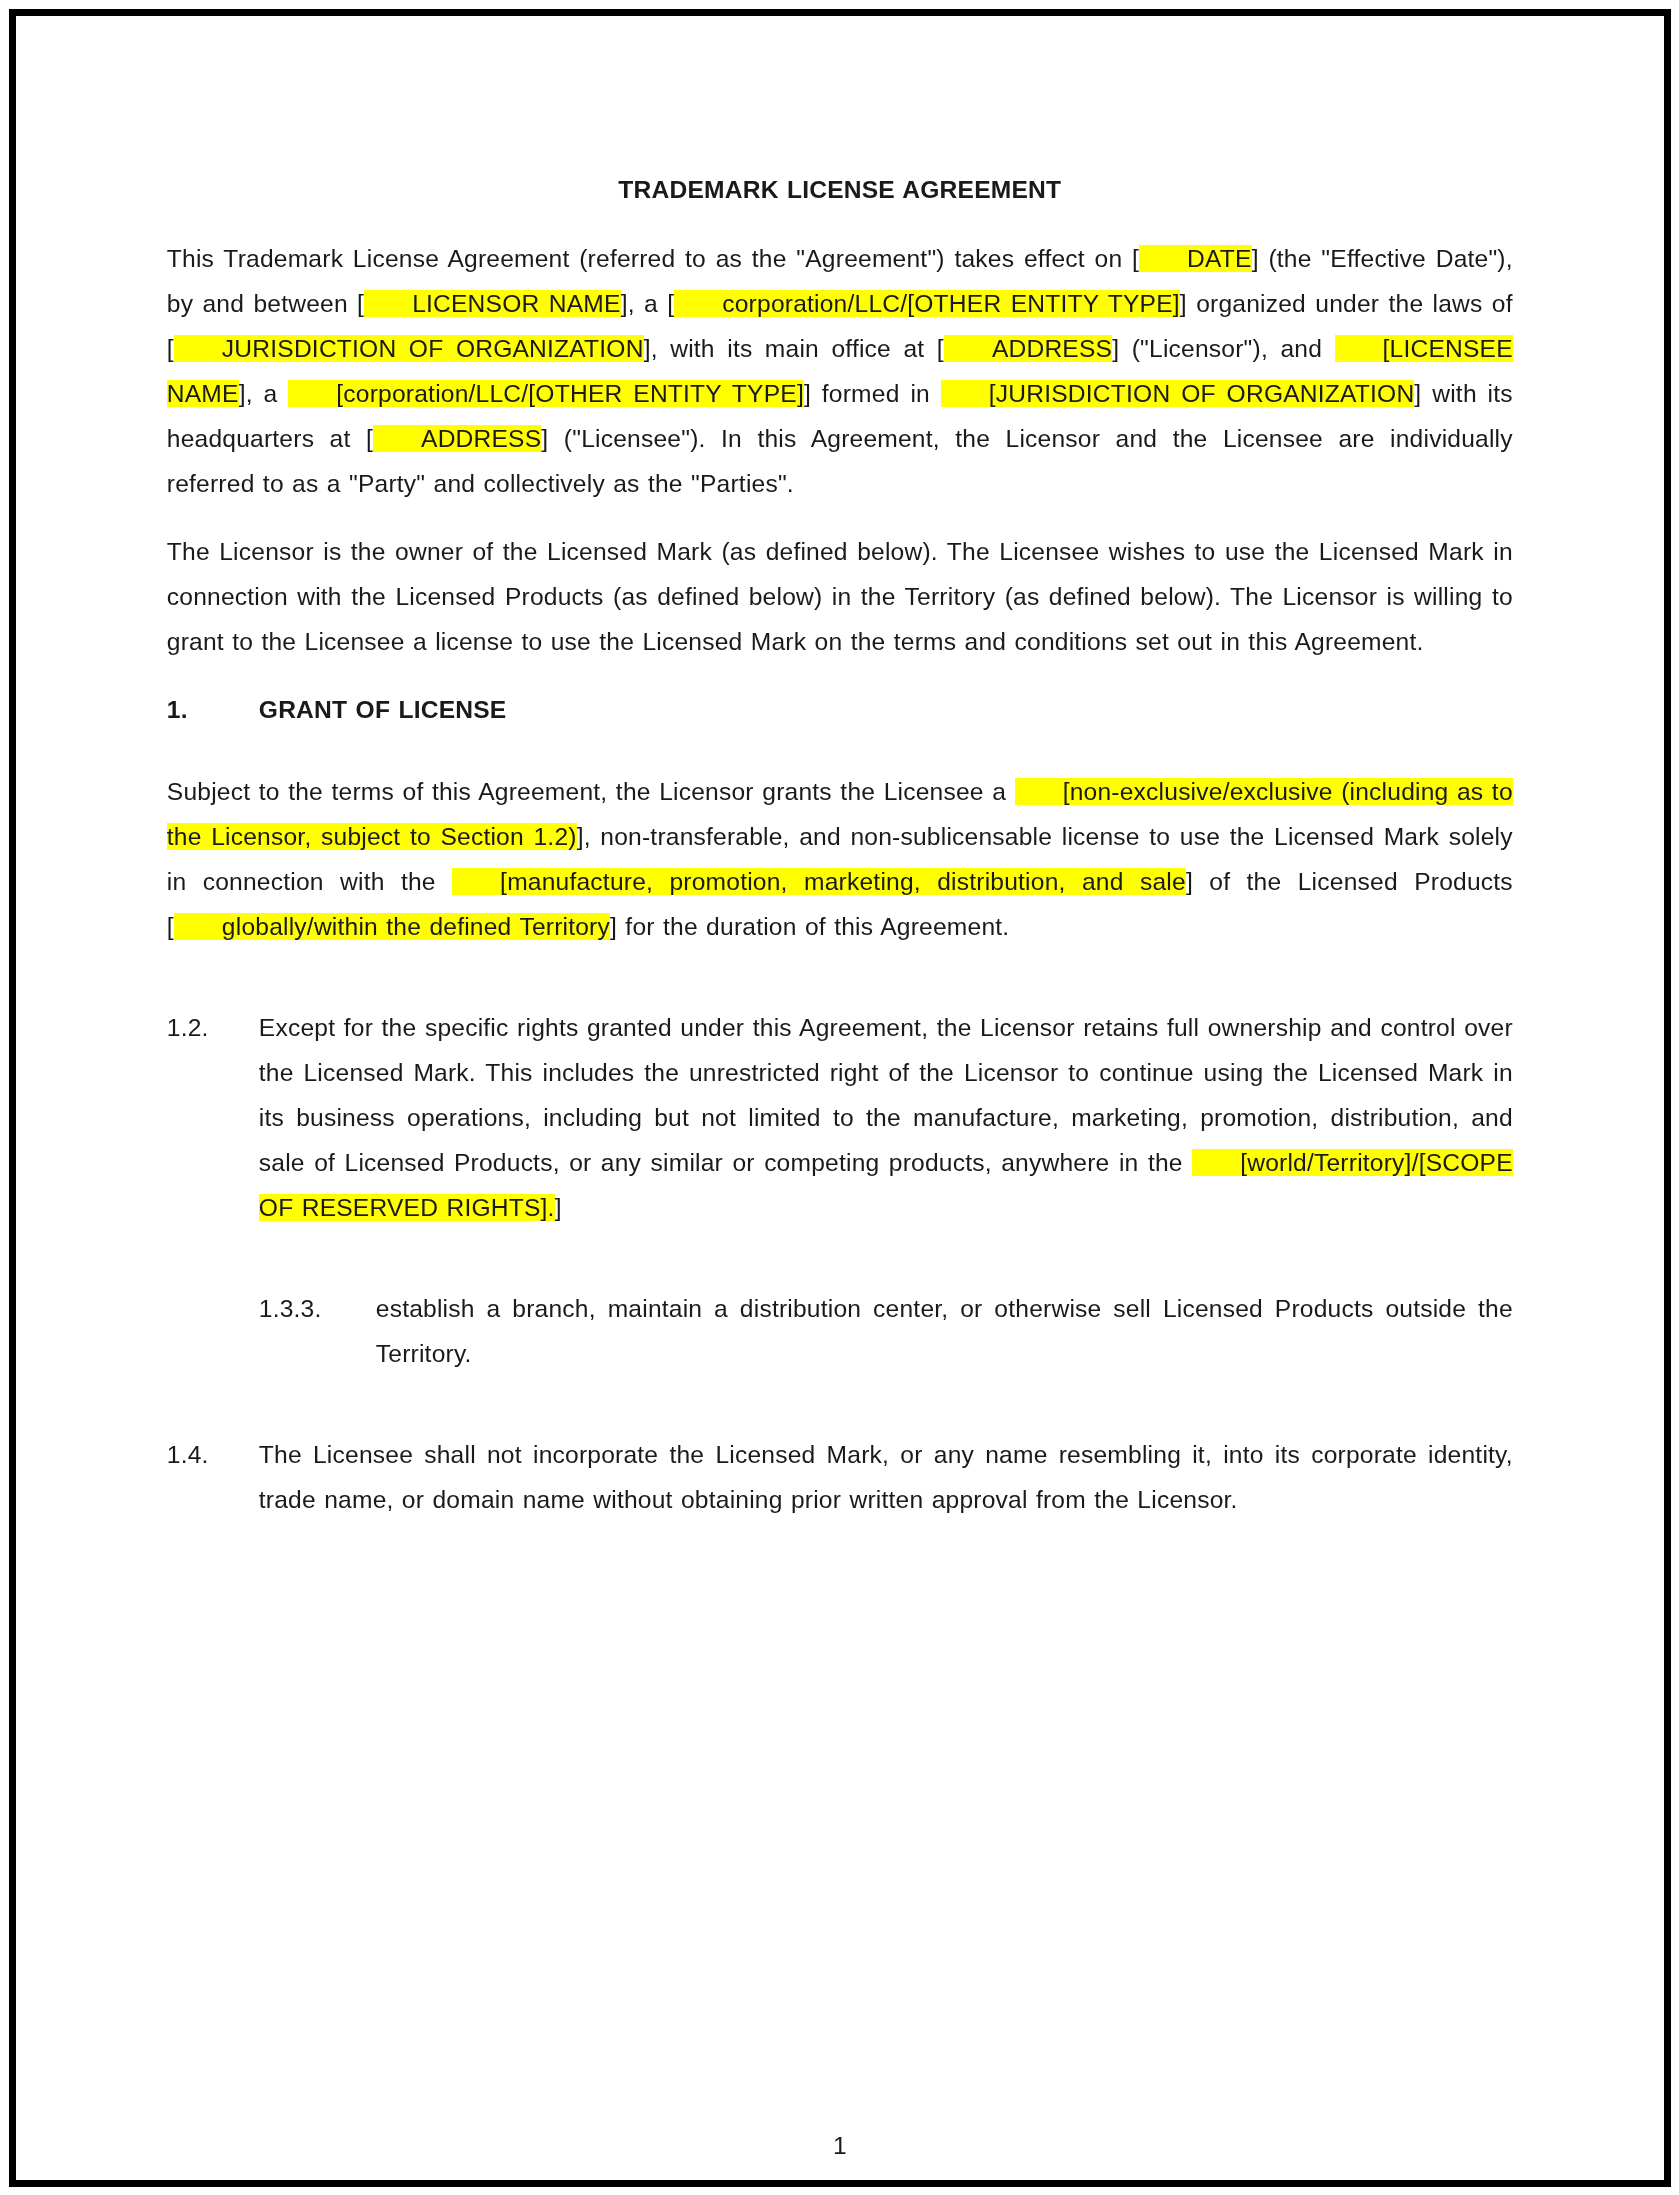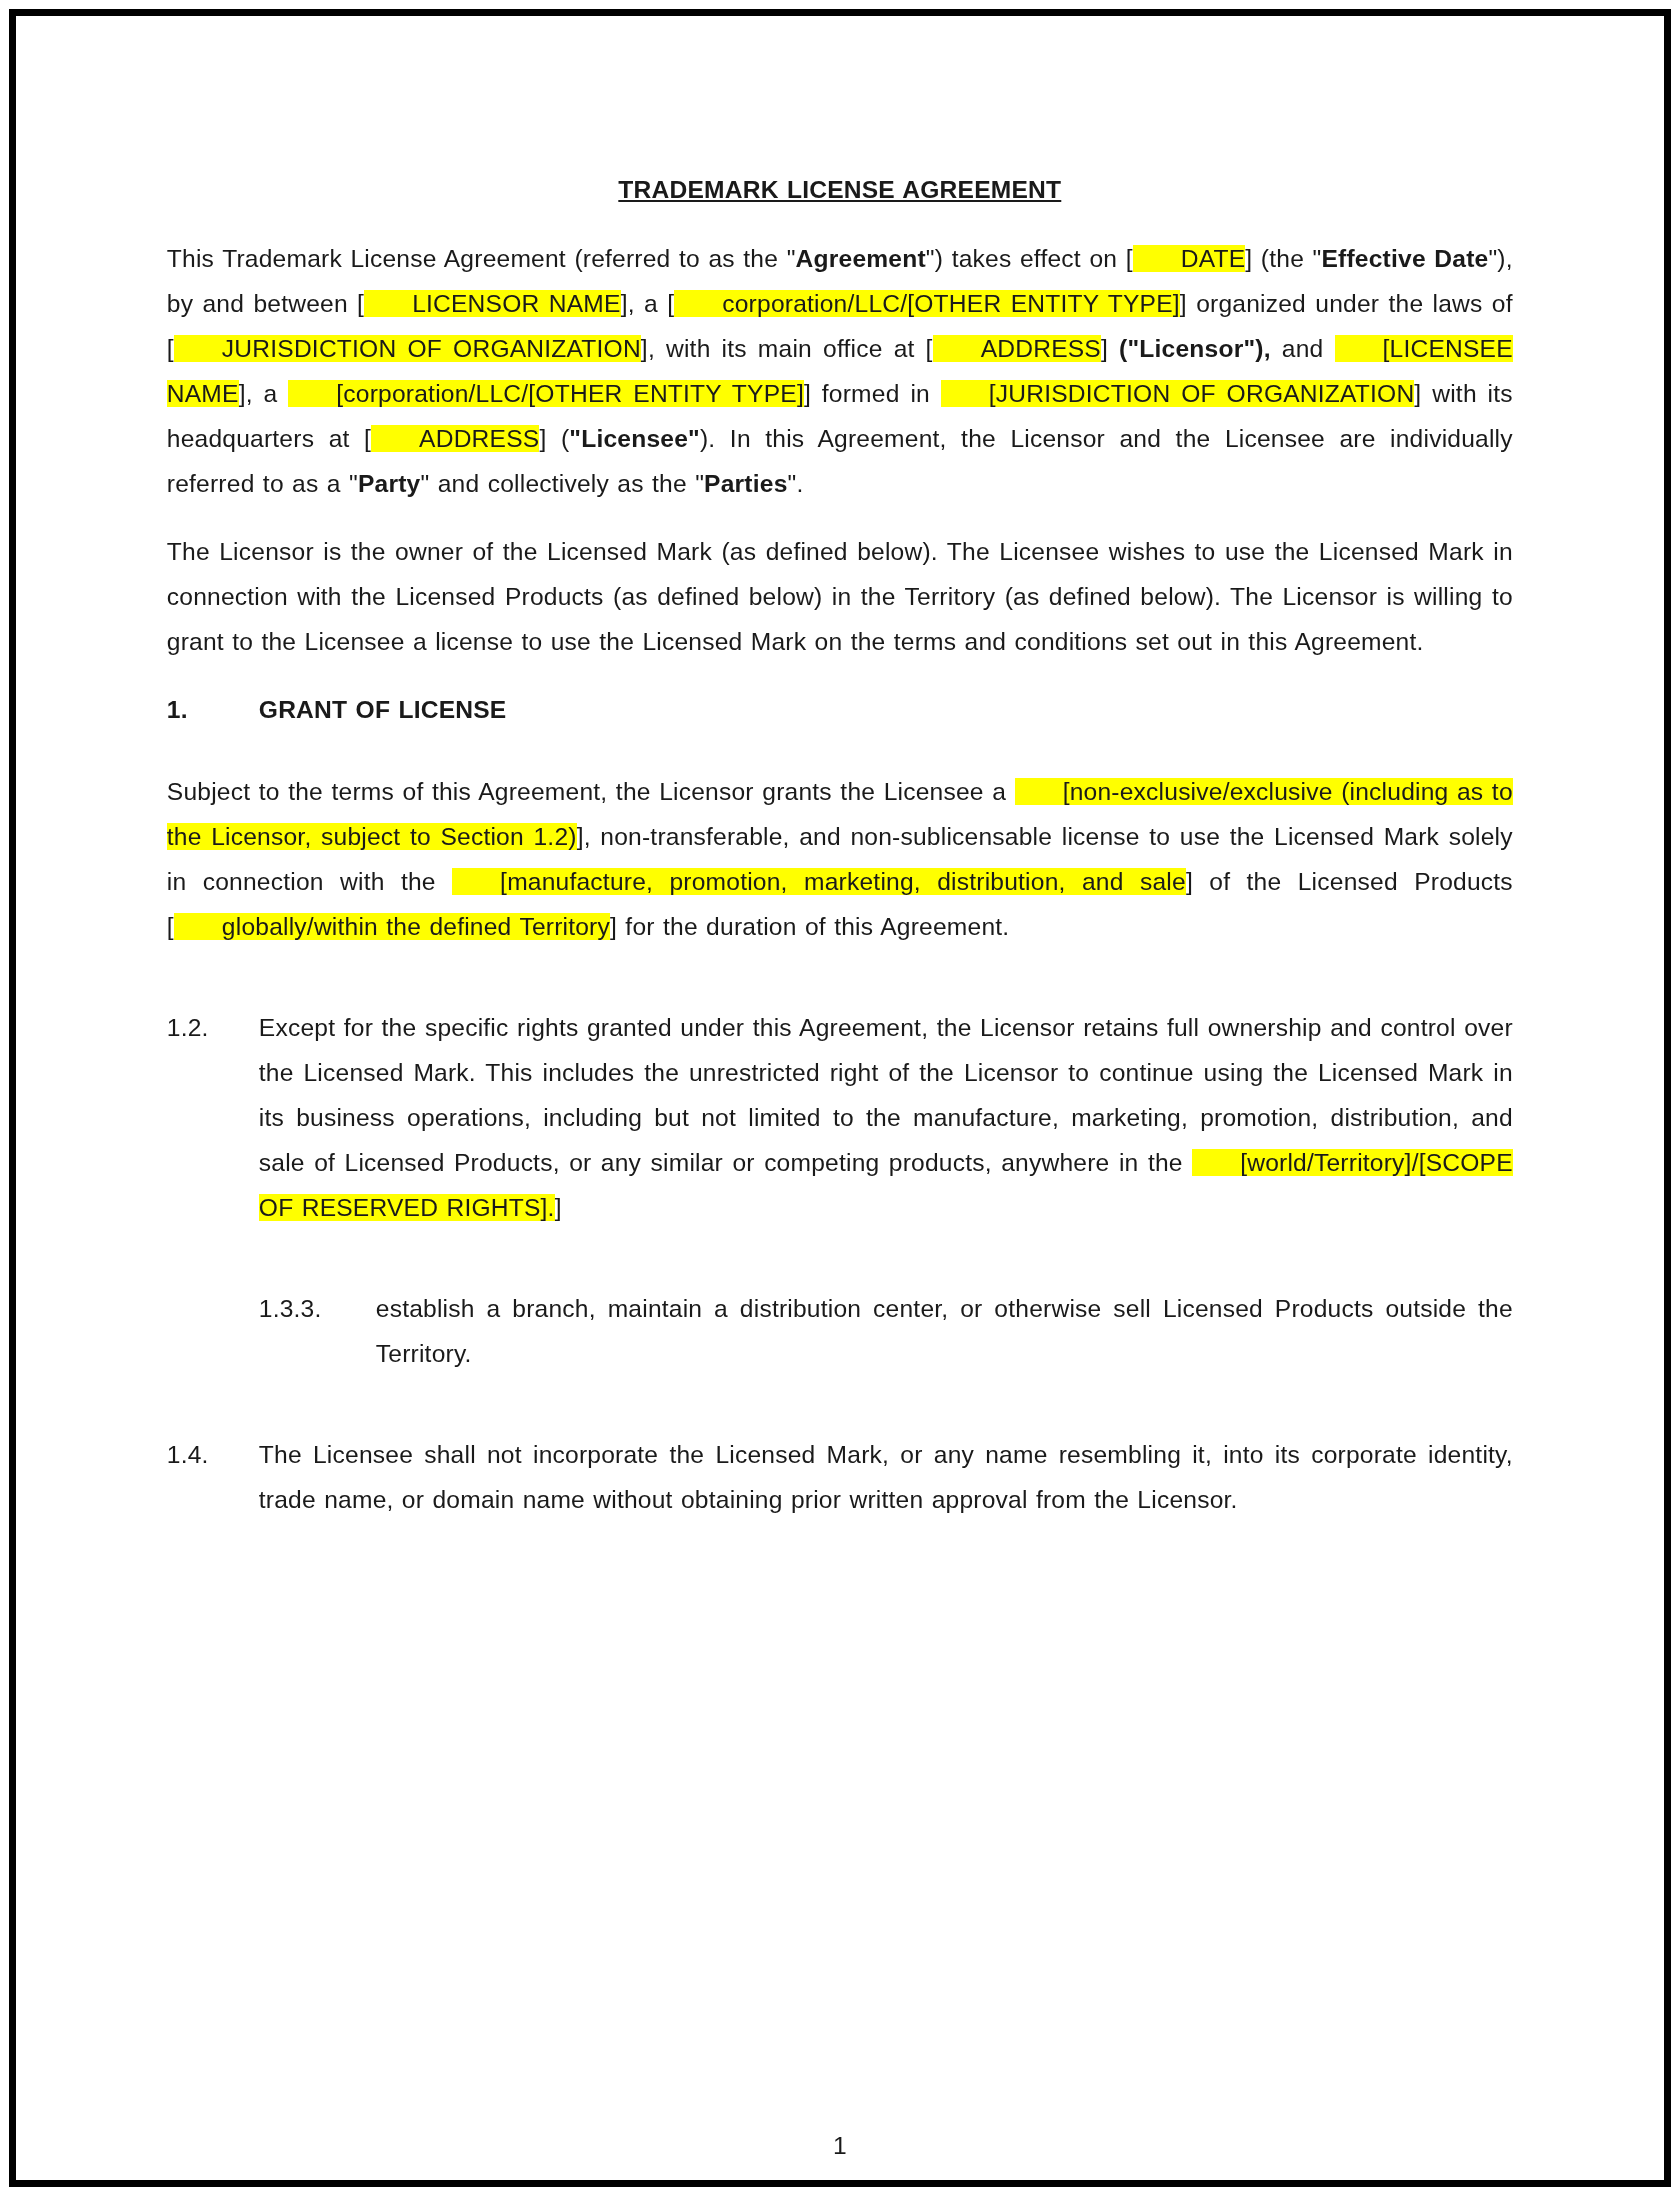--- a/index.html
+++ b/index.html
@@ -25,21 +25,20 @@
     font-size: 24.6px;
     line-height: 45px;
     letter-spacing: 0.2px;
     word-spacing: 1.3px;
   }
   .doc-title {
     text-align: center;
     font-weight: bold;
     margin-bottom: 24.6px;
     white-space: nowrap;
-    text-decoration: underline;
   }
   .para {
     text-align: justify;
     margin-bottom: 23px;
   }
   .row {
     display: flex;
     margin-bottom: 56px;
   }
   .row .num {
@@ -57,21 +56,21 @@
   }
   .row.heading {
     font-weight: bold;
     margin-bottom: 37px;
   }
   .hl {
     background: var(--hl-color, #ffff00);
     padding-left: 48px;
   }
   .b {
-    font-weight: bold;
+    font-weight: normal;
   }
   .pageno {
     position: absolute;
     left: 0;
     right: 0;
     bottom: 12.3px;
     text-align: center;
     letter-spacing: 0;
   }
 </style>

